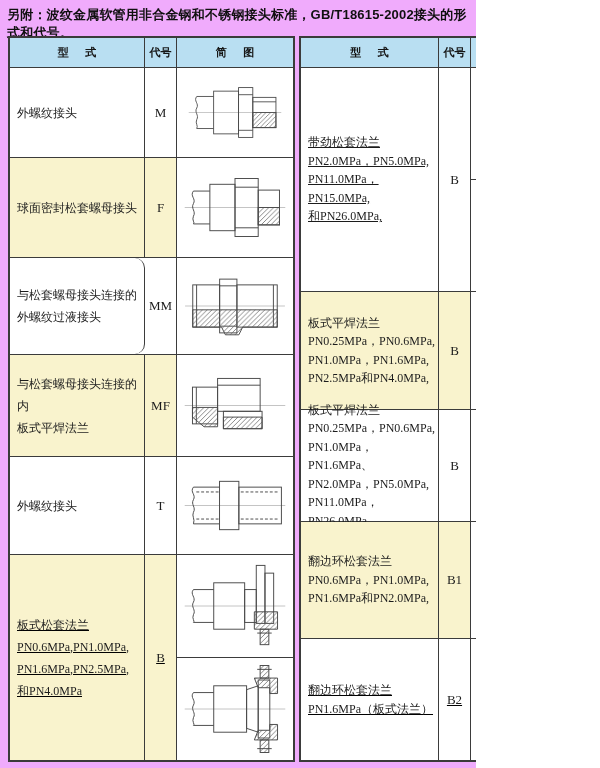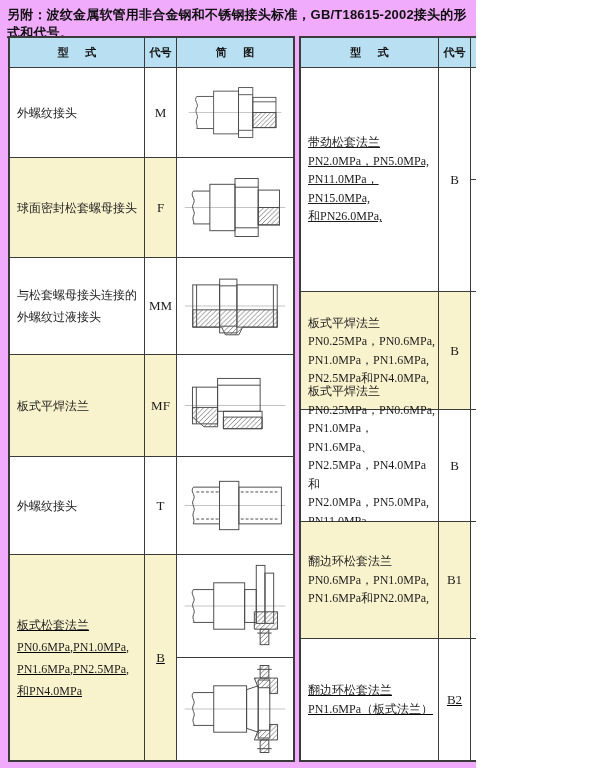--- a/index.html
+++ b/index.html
@@ -86,21 +86,21 @@
               <rect x="60" y="20" width="24" height="60"></rect>
               <line x1="60" y1="29" x2="84" y2="29"></line>
               <line x1="60" y1="71" x2="84" y2="71"></line>
               <rect x="84" y="32" width="22" height="36"></rect>
               <rect x="84" y="50" width="22" height="18" fill="url(#h2)"></rect>
             </svg>
           </div>
         </div>
       </div>
       <div class="trow" style="height: 97px;">
-        <div class="cell type-cell" style="width: 135px;">
+        <div class="cell type-cell" style="width: 135px; border-radius: 10px;">
           <div class="type-line">与松套螺母接头连接的</div>
           <div class="type-line">外螺纹过液接头</div>
         </div>
         <div class="cell code-cell" style="width: 32px;">MM</div>
         <div class="cell diag-cell" style="width: 116px;">
           <div class="diag">
             <svg viewBox="0 0 120 100" preserveAspectRatio="xMidYMid meet" fill="none" stroke="#4a4a4a" stroke-width="1" xmlns="http://www.w3.org/2000/svg">
               <defs>
                 <pattern id="h3" patternUnits="userSpaceOnUse" width="5" height="5">
                   <path d="M0,5 L5,0" stroke="#666" stroke-width="0.8"></path>
@@ -114,20 +114,21 @@
               <line x1="44" y1="71" x2="62" y2="71"></line>
               <rect x="62" y="28" width="42" height="44"></rect>
               <line x1="100" y1="28" x2="100" y2="72"></line>
               <path d="M16,54 H104 V72 H68 L64,80 H50 L46,72 H16 Z" fill="url(#h3)"></path>
             </svg>
           </div>
         </div>
       </div>
       <div class="trow hl" style="height: 102px;">
         <div class="cell type-cell" style="width: 135px;">
+          <div class="type-line">与松套螺母接头连接的内</div>
           <div class="type-line">板式平焊法兰</div>
         </div>
         <div class="cell code-cell" style="width: 32px;">MF</div>
         <div class="cell diag-cell" style="width: 116px;">
           <div class="diag">
             <svg viewBox="0 0 120 100" preserveAspectRatio="xMidYMid meet" fill="none" stroke="#4a4a4a" stroke-width="1" xmlns="http://www.w3.org/2000/svg">
               <defs>
                 <pattern id="h4" patternUnits="userSpaceOnUse" width="5" height="5">
                   <path d="M0,5 L5,0" stroke="#666" stroke-width="0.8"></path>
                 </pattern>
@@ -298,21 +299,20 @@
               <line x1="83" y1="91" x2="98" y2="91"></line>
             </svg>
           </div>
         </div>
       </div>
       <div class="trow" style="height: 112px;">
         <div class="cell type-cell" style="width: 138px;">
           <div class="type-line">板式平焊法兰</div>
           <div class="type-line">PN0.25MPa，PN0.6MPa,</div>
           <div class="type-line">PN1.0MPa，PN1.6MPa、</div>
-          <div class="type-line">PN2.5MPa，PN4.0MPa和</div>
           <div class="type-line">PN2.0MPa，PN5.0MPa,</div>
           <div class="type-line">PN11.0MPa，PN26.0MPa,</div>
         </div>
         <div class="cell code-cell" style="width: 32px;">B</div>
         <div class="cell diag-cell" style="width: 119px;">
           <div class="diag">
             <svg viewBox="0 0 120 100" preserveAspectRatio="xMidYMid meet" fill="none" stroke="#4a4a4a" stroke-width="1" xmlns="http://www.w3.org/2000/svg">
               <defs>
                 <pattern id="h10" patternUnits="userSpaceOnUse" width="5" height="5">
                   <path d="M0,5 L5,0" stroke="#666" stroke-width="0.8"></path>

